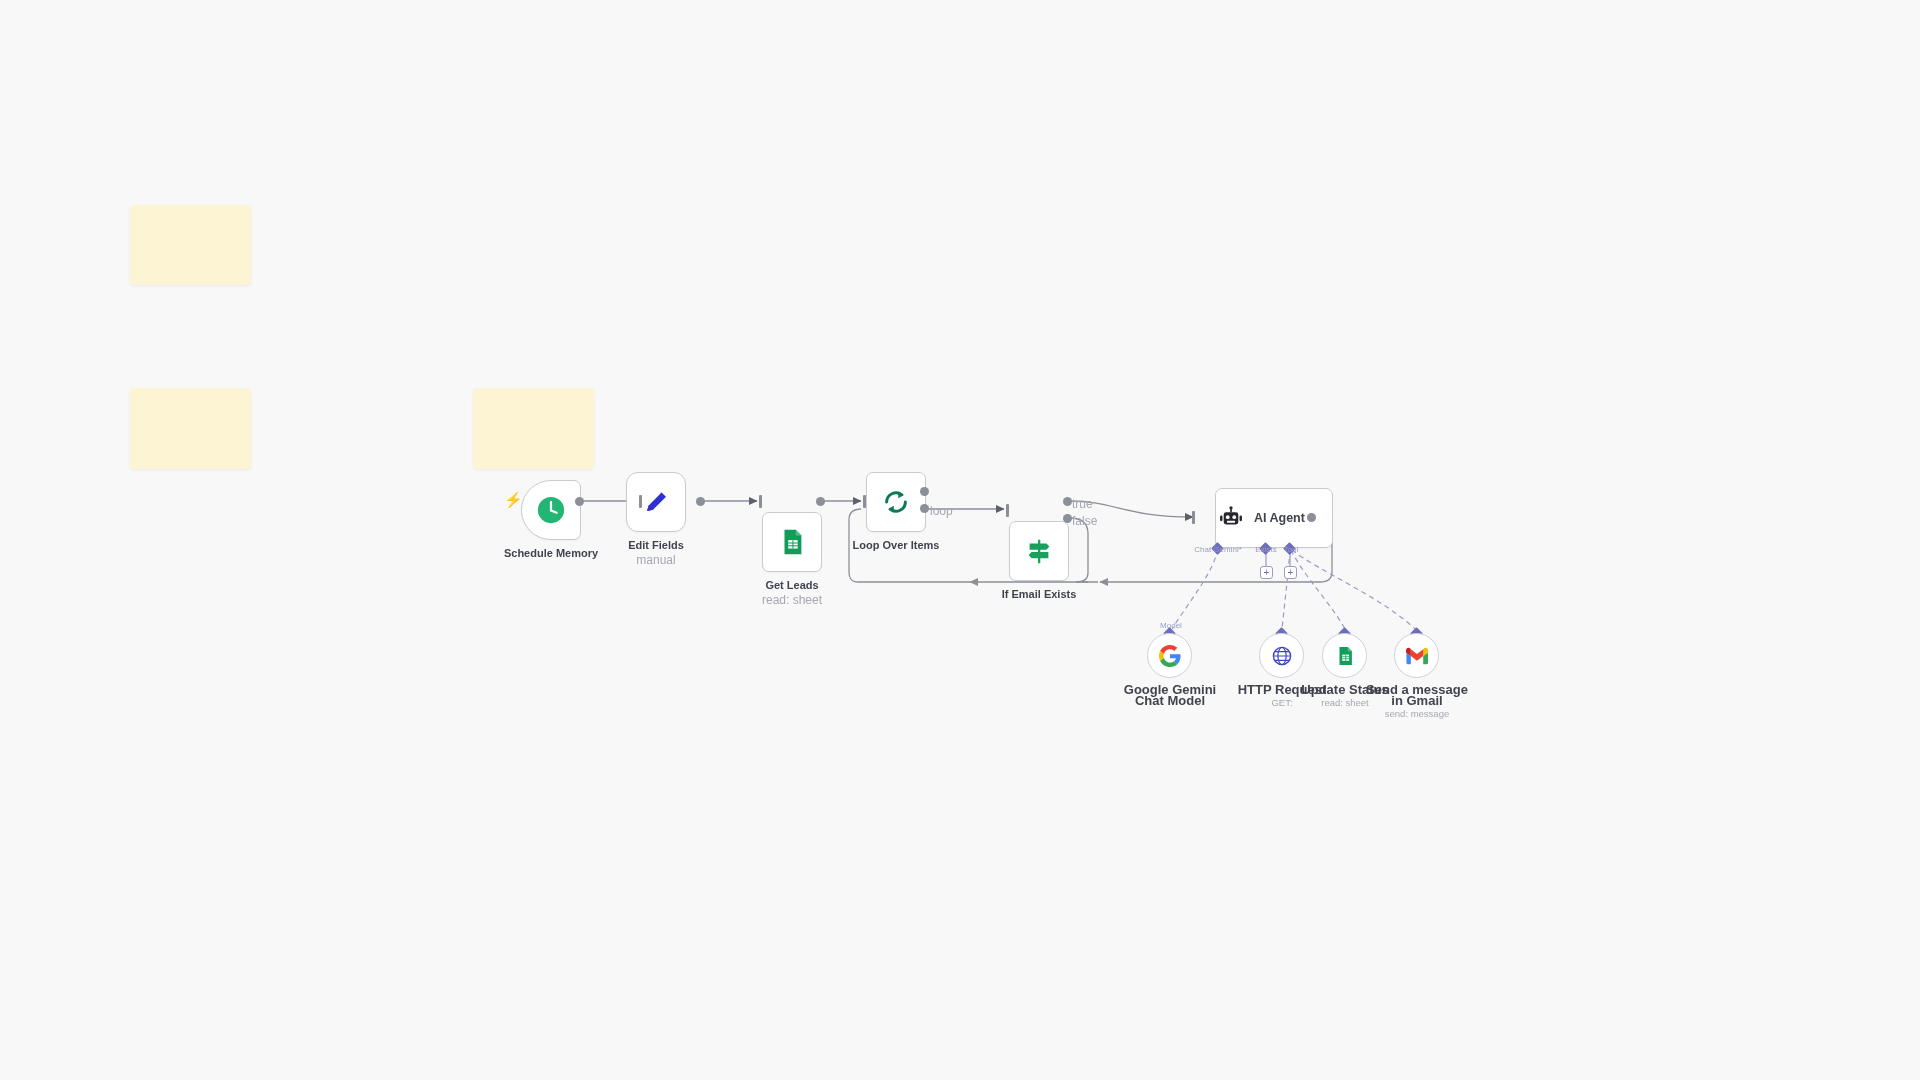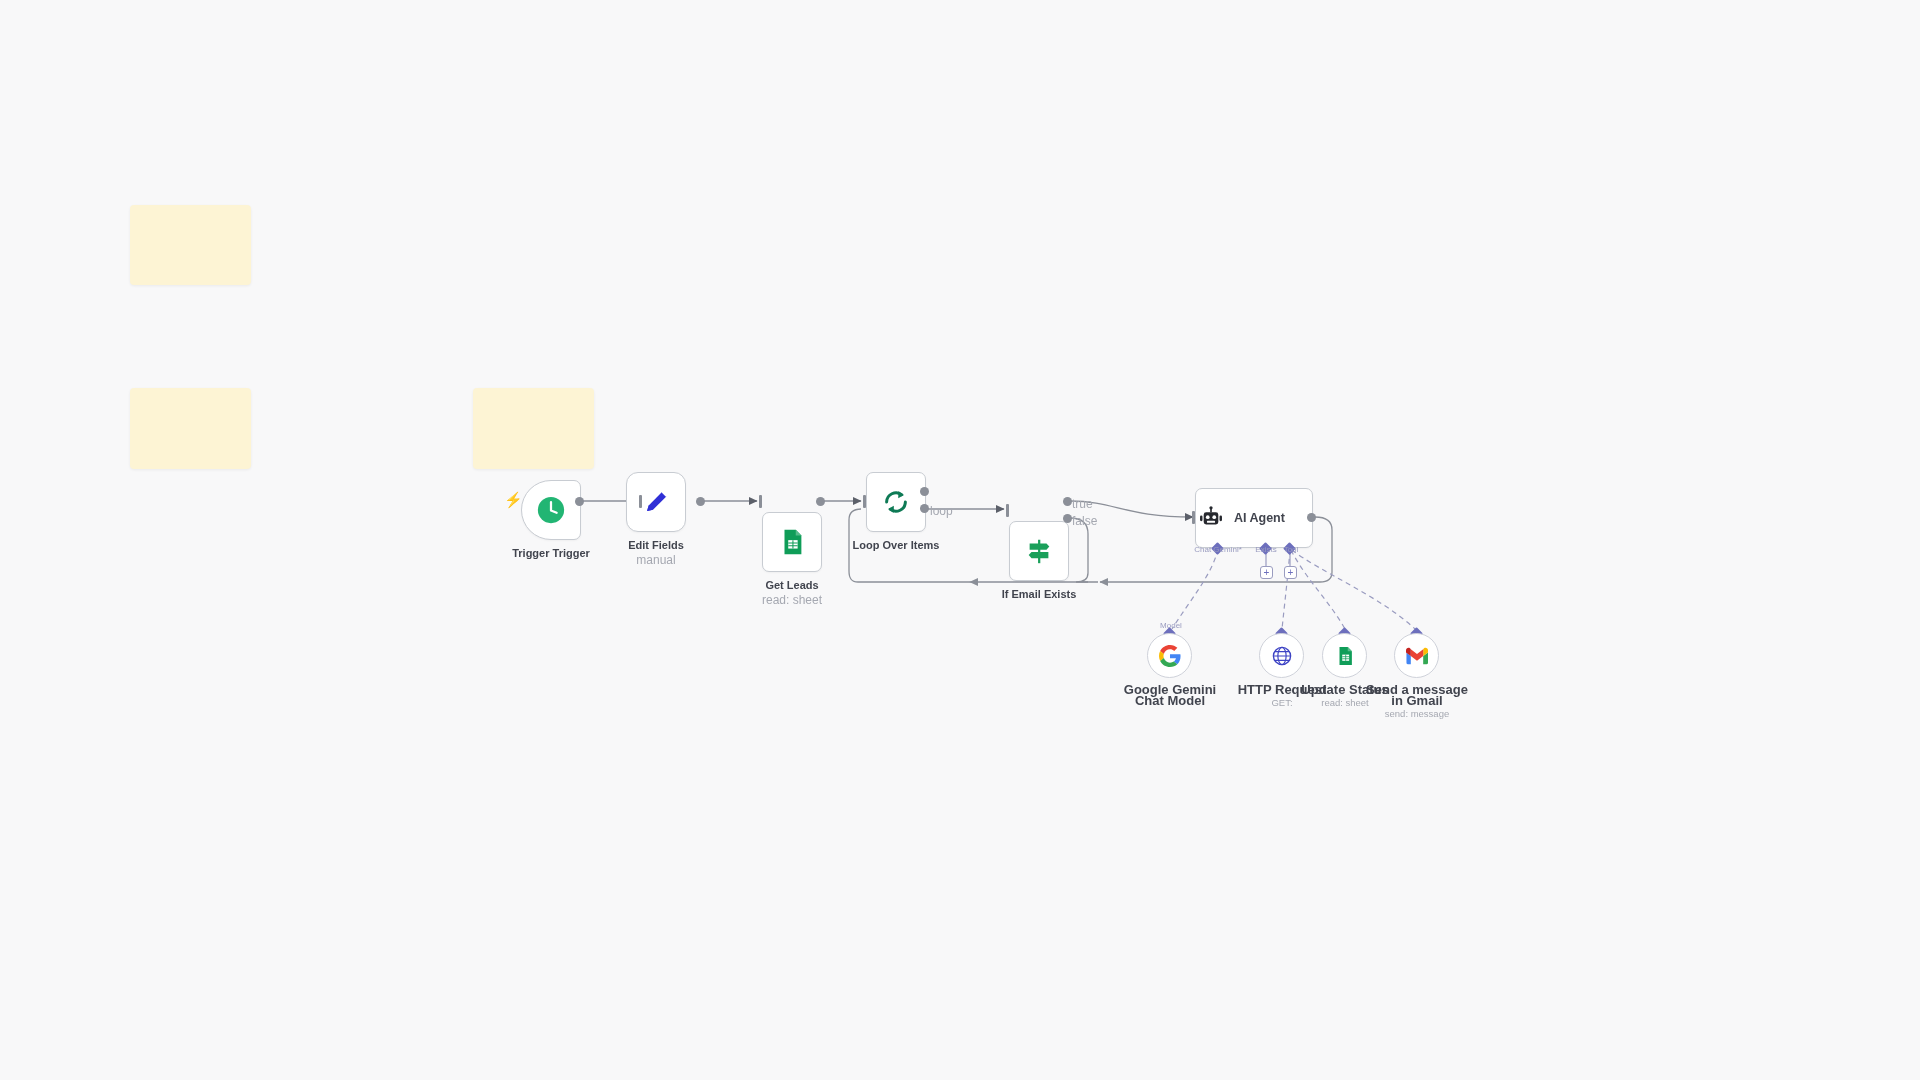--- a/index.html
+++ b/index.html
@@ -51,20 +51,21 @@
     box-shadow: 0 1px 2px rgba(20,22,28,0.04);
   }
   .node.trigger {
     border-top-left-radius: 30px;
     border-bottom-left-radius: 30px;
   }
   .node.wide {
     width: 118px;
     justify-content: flex-start;
     padding-left: 2px;
+    margin-left: 20px;
   }
   .node .nicon { width: 30px; height: 30px; display:block; }
   .node.wide .nicon { width: 26px; height: 26px; }
 
   .node-title {
     position: absolute;
     top: 66px;
     left: 50%;
     transform: translateX(-50%);
     white-space: nowrap;
@@ -253,21 +254,21 @@
     </g>
   </svg>
 
   <div class="bolt" id="bolt" style="left:504px; top:492px;">⚡</div>
 
   <div class="node trigger" id="n-schedule" style="left:521px; top:480px;">
     <svg class="nicon" viewBox="0 0 32 32">
       <circle cx="16" cy="16" r="14" fill="#22b573"></circle>
       <path d="M16 7.5 L16 16.5 L22 19" stroke="#ffffff" stroke-width="2.4" fill="none" stroke-linecap="round" stroke-linejoin="round"></path>
     </svg>
-    <div class="node-title">Trigger Trigger</div>
+    <div class="node-title">Schedule Memory</div>
   </div>
   <div class="port" style="left:575px; top:497px;"></div>
 
   <div class="node" id="n-edit" style="left:626px; top:472px;border-radius:12px;">
     <svg class="nicon" viewBox="0 0 32 32">
       <path d="M6.5 25.5 L8.2 19.6 L22.4 5.4 L27.0 10.0 L12.8 24.2 Z" fill="#2f2fd6"></path>
       <path d="M22.4 5.4 L27.0 10.0" stroke="#ffffff" stroke-width="1.2"></path>
       <path d="M6.5 25.5 L8.2 19.6 L12.8 24.2 Z" fill="#2f2fd6"></path>
     </svg>
     <div class="node-title">Edit Fields</div>

